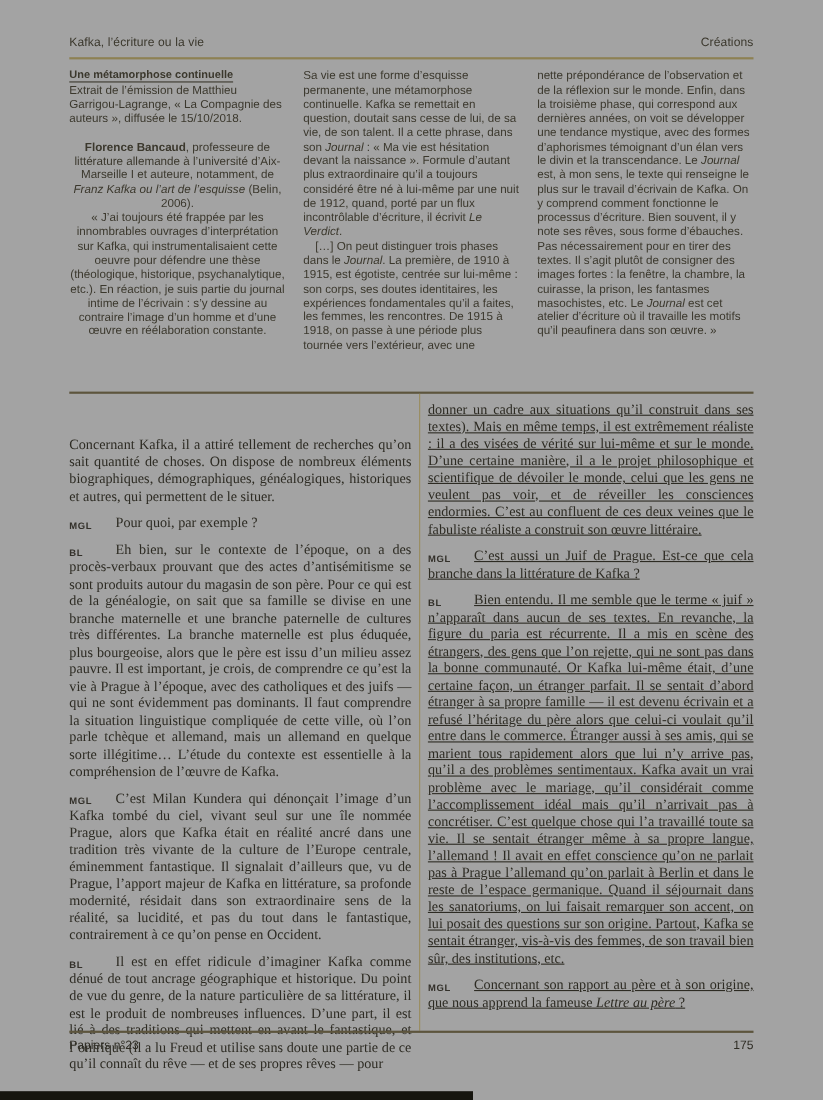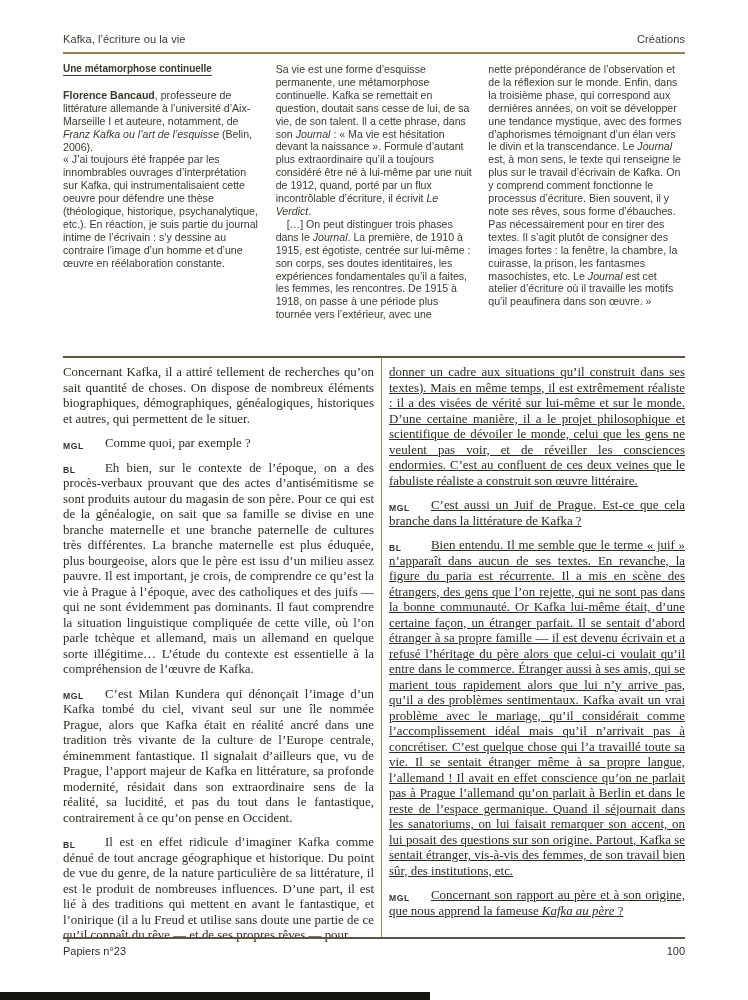--- a/index.html
+++ b/index.html
@@ -1,18 +1,18 @@
 <!DOCTYPE html>
 <html lang="fr"><head>
 <meta charset="utf-8">
 <style>
   html,body { margin:0; padding:0; background:#d8d2c2; }
   .page {
     position:relative; width:748px; height:1000px; margin:0 auto;
-    background:#ffffff; overflow:hidden;
+    background:#a3a3a3; overflow:hidden;
     font-family:"Liberation Sans", sans-serif; color:#3b382d;
   }
   
   .masthead {
     position:absolute; top:33px; left:63px; right:63px;
     display:flex; justify-content:space-between;
     font-size:11px; letter-spacing:.1px; color:#3b382d;
   }
   .rule { background:#8d8153; }
   .masthead-rule { position:absolute; top:52px; left:63px; right:63px; height:1.5px; }
@@ -20,31 +20,31 @@
   .intro {
     position:absolute; top:63px; left:63px; right:63px;
     display:grid; grid-template-columns:1fr 1fr 1fr; column-gap:16px;
     font-size:10.6px; line-height:12.9px; color:#3b382d;
   }
   .intro p { margin:0; }
   .intro-title {
     margin:0; font-size:10px; font-weight:bold;
     text-decoration:underline; text-decoration-thickness:1px; text-underline-offset:2.5px;
   }
-  .intro-bio { margin-top:13px !important; }
+  .intro-bio { margin-top:13px !important;text-align:center; }
   .intro .indent { text-indent:11px; }
   
   .body-rule { position:absolute; top:356px; left:63px; right:63px; height:2px; background:#5d553d; }
   .v-rule { position:absolute; top:358px; left:381px; width:1px; height:579px; background:#9a8c5c; }
   .iv-col {
     position:absolute; top:365px;
     font-family:"Liberation Serif", serif; font-size:12.9px; line-height:15.5px;
     text-align:justify; hyphens:auto; color:#2d2b23;
   }
-  .iv-left  { left:63px;  width:311px; }
+  .iv-left  { left:63px;  width:311px;margin-top:32px; }
   .iv-right { left:389px; width:296px;text-decoration:underline; }
   .iv-p { margin:0 0 9px; position:relative; }
   .iv-p.has-spk { text-indent:42px; }
   .spk {
     position:absolute; left:0; top:2.5px; text-indent:0;
     font-family:"Liberation Sans", sans-serif; font-weight:bold;
     font-size:8.6px; letter-spacing:.07em; color:#33302a;
   }
   
   .footer-rule { position:absolute; top:937px; left:63px; right:63px; height:2px; background:#5d553d; }
@@ -62,48 +62,49 @@
 
   <header class="masthead">
     <span>Kafka, l’écriture ou la vie</span>
     <span>Créations</span>
   </header>
   <div class="rule masthead-rule"></div>
 
   <section class="intro">
     <div class="intro-col">
       <h2 class="intro-title">Une métamorphose continuelle</h2>
+      <p class="intro-source">Extrait de l’émission de Matthieu Garrigou-Lagrange, « La Compagnie des auteurs », diffusée le 15/10/2018.</p>
       <p class="intro-bio"><b>Florence Bancaud</b>, professeure de littérature allemande à l’université d’Aix-Marseille I et auteure, notamment, de <i>Franz Kafka ou l’art de l’esquisse</i> (Belin, 2006).<br>« J’ai toujours été frappée par les innombrables ouvrages d’interprétation sur Kafka, qui instrumentalisaient cette oeuvre pour défendre une thèse (théologique, historique, psychanalytique, etc.). En réaction, je suis partie du journal intime de l’écrivain : s’y dessine au contraire l’image d’un homme et d’une œuvre en réélaboration constante.</p>
     </div>
     <div class="intro-col">
       <p>Sa vie est une forme d’esquisse permanente, une métamorphose continuelle. Kafka se remettait en question, doutait sans cesse de lui, de sa vie, de son talent. Il a cette phrase, dans son <i>Journal</i> : « Ma vie est hésitation devant la naissance ». Formule d’autant plus extraordinaire qu’il a toujours considéré être né à lui-même par une nuit de 1912, quand, porté par un flux incontrôlable d’écriture, il écrivit <i>Le Verdict</i>.</p>
       <p class="indent">[…] On peut distinguer trois phases dans le <i>Journal</i>. La première, de 1910 à 1915, est égotiste, centrée sur lui-même : son corps, ses doutes identitaires, les expériences fondamentales qu’il a faites, les femmes, les rencontres. De 1915 à 1918, on passe à une période plus tournée vers l’extérieur, avec une</p>
     </div>
     <div class="intro-col">
       <p>nette prépondérance de l’observation et de la réflexion sur le monde. Enfin, dans la troisième phase, qui correspond aux dernières années, on voit se développer une tendance mystique, avec des formes d’aphorismes témoignant d’un élan vers le divin et la transcendance. Le <i>Journal</i> est, à mon sens, le texte qui renseigne le plus sur le travail d’écrivain de Kafka. On y comprend comment fonctionne le processus d’écriture. Bien souvent, il y note ses rêves, sous forme d’ébauches. Pas nécessairement pour en tirer des textes. Il s’agit plutôt de consigner des images fortes : la fenêtre, la chambre, la cuirasse, la prison, les fantasmes masochistes, etc. Le <i>Journal</i> est cet atelier d’écriture où il travaille les motifs qu’il peaufinera dans son œuvre. »</p>
     </div>
   </section>
 
   <div class="body-rule"></div>
   <div class="v-rule"></div>
 
   <section class="iv-col iv-left" id="iv-left">
       <p class="iv-p"><span>Concernant Kafka, il a attiré tellement de recherches qu’on sait quantité de choses. On dispose de nombreux éléments biographiques, démographiques, généalogiques, historiques et autres, qui permettent de le situer.</span></p>
-      <p class="iv-p has-spk"><span class="spk">MGL</span><span>Comme quoi, par exemple ?</span></p>
+      <p class="iv-p has-spk"><span class="spk">MGL</span><span>Pour quoi, par exemple ?</span></p>
       <p class="iv-p has-spk"><span class="spk">BL</span><span>Eh bien, sur le contexte de l’époque, on a des procès-verbaux prouvant que des actes d’antisémitisme se sont produits autour du magasin de son père. Pour ce qui est de la généalogie, on sait que sa famille se divise en une branche maternelle et une branche paternelle de cultures très différentes. La branche maternelle est plus éduquée, plus bourgeoise, alors que le père est issu d’un milieu assez pauvre. Il est important, je crois, de comprendre ce qu’est la vie à Prague à l’époque, avec des catholiques et des juifs — qui ne sont évidemment pas dominants. Il faut comprendre la situation linguistique compliquée de cette ville, où l’on parle tchèque et allemand, mais un allemand en quelque sorte illégitime… L’étude du contexte est essentielle à la compréhension de l’œuvre de Kafka.</span></p>
       <p class="iv-p has-spk"><span class="spk">MGL</span><span>C’est Milan Kundera qui dénonçait l’image d’un Kafka tombé du ciel, vivant seul sur une île nommée Prague, alors que Kafka était en réalité ancré dans une tradition très vivante de la culture de l’Europe centrale, éminemment fantastique. Il signalait d’ailleurs que, vu de Prague, l’apport majeur de Kafka en littérature, sa profonde modernité, résidait dans son extraordinaire sens de la réalité, sa lucidité, et pas du tout dans le fantastique, contrairement à ce qu’on pense en Occident.</span></p>
       <p class="iv-p has-spk"><span class="spk">BL</span><span>Il est en effet ridicule d’imaginer Kafka comme dénué de tout ancrage géographique et historique. Du point de vue du genre, de la nature particulière de sa littérature, il est le produit de nombreuses influences. D’une part, il est lié à des traditions qui mettent en avant le fantastique, et l’onirique (il a lu Freud et utilise sans doute une partie de ce qu’il connaît du rêve — et de ses propres rêves — pour</span></p>
     </section>
   <section class="iv-col iv-right" id="iv-right">
       <p class="iv-p"><span>donner un cadre aux situations qu’il construit dans ses textes). Mais en même temps, il est extrêmement réaliste : il a des visées de vérité sur lui-même et sur le monde. D’une certaine manière, il a le projet philosophique et scientifique de dévoiler le monde, celui que les gens ne veulent pas voir, et de réveiller les consciences endormies. C’est au confluent de ces deux veines que le fabuliste réaliste a construit son œuvre littéraire.</span></p>
       <p class="iv-p has-spk"><span class="spk">MGL</span><span>C’est aussi un Juif de Prague. Est-ce que cela branche dans la littérature de Kafka ?</span></p>
       <p class="iv-p has-spk"><span class="spk">BL</span><span>Bien entendu. Il me semble que le terme « juif » n’apparaît dans aucun de ses textes. En revanche, la figure du paria est récurrente. Il a mis en scène des étrangers, des gens que l’on rejette, qui ne sont pas dans la bonne communauté. Or Kafka lui-même était, d’une certaine façon, un étranger parfait. Il se sentait d’abord étranger à sa propre famille — il est devenu écrivain et a refusé l’héritage du père alors que celui-ci voulait qu’il entre dans le commerce. Étranger aussi à ses amis, qui se marient tous rapidement alors que lui n’y arrive pas, qu’il a des problèmes sentimentaux. Kafka avait un vrai problème avec le mariage, qu’il considérait comme l’accomplissement idéal mais qu’il n’arrivait pas à concrétiser. C’est quelque chose qui l’a travaillé toute sa vie. Il se sentait étranger même à sa propre langue, l’allemand ! Il avait en effet conscience qu’on ne parlait pas à Prague l’allemand qu’on parlait à Berlin et dans le reste de l’espace germanique. Quand il séjournait dans les sanatoriums, on lui faisait remarquer son accent, on lui posait des questions sur son origine. Partout, Kafka se sentait étranger, vis-à-vis des femmes, de son travail bien sûr, des institutions, etc.</span></p>
-      <p class="iv-p has-spk"><span class="spk">MGL</span><span>Concernant son rapport au père et à son origine, que nous apprend la fameuse <i>Kafka au père</i> ?</span></p>
+      <p class="iv-p has-spk"><span class="spk">MGL</span><span>Concernant son rapport au père et à son origine, que nous apprend la fameuse <i>Lettre au père</i> ?</span></p>
     </section>
 
   <div class="footer-rule"></div>
   <footer class="footer">
     <span><span class="brand">Papiers</span><span> n°23</span></span>
-    <span>100</span>
+    <span>175</span>
   </footer>
 
   <div class="bottom-bar"></div>
 </div>
 
 </body></html>

